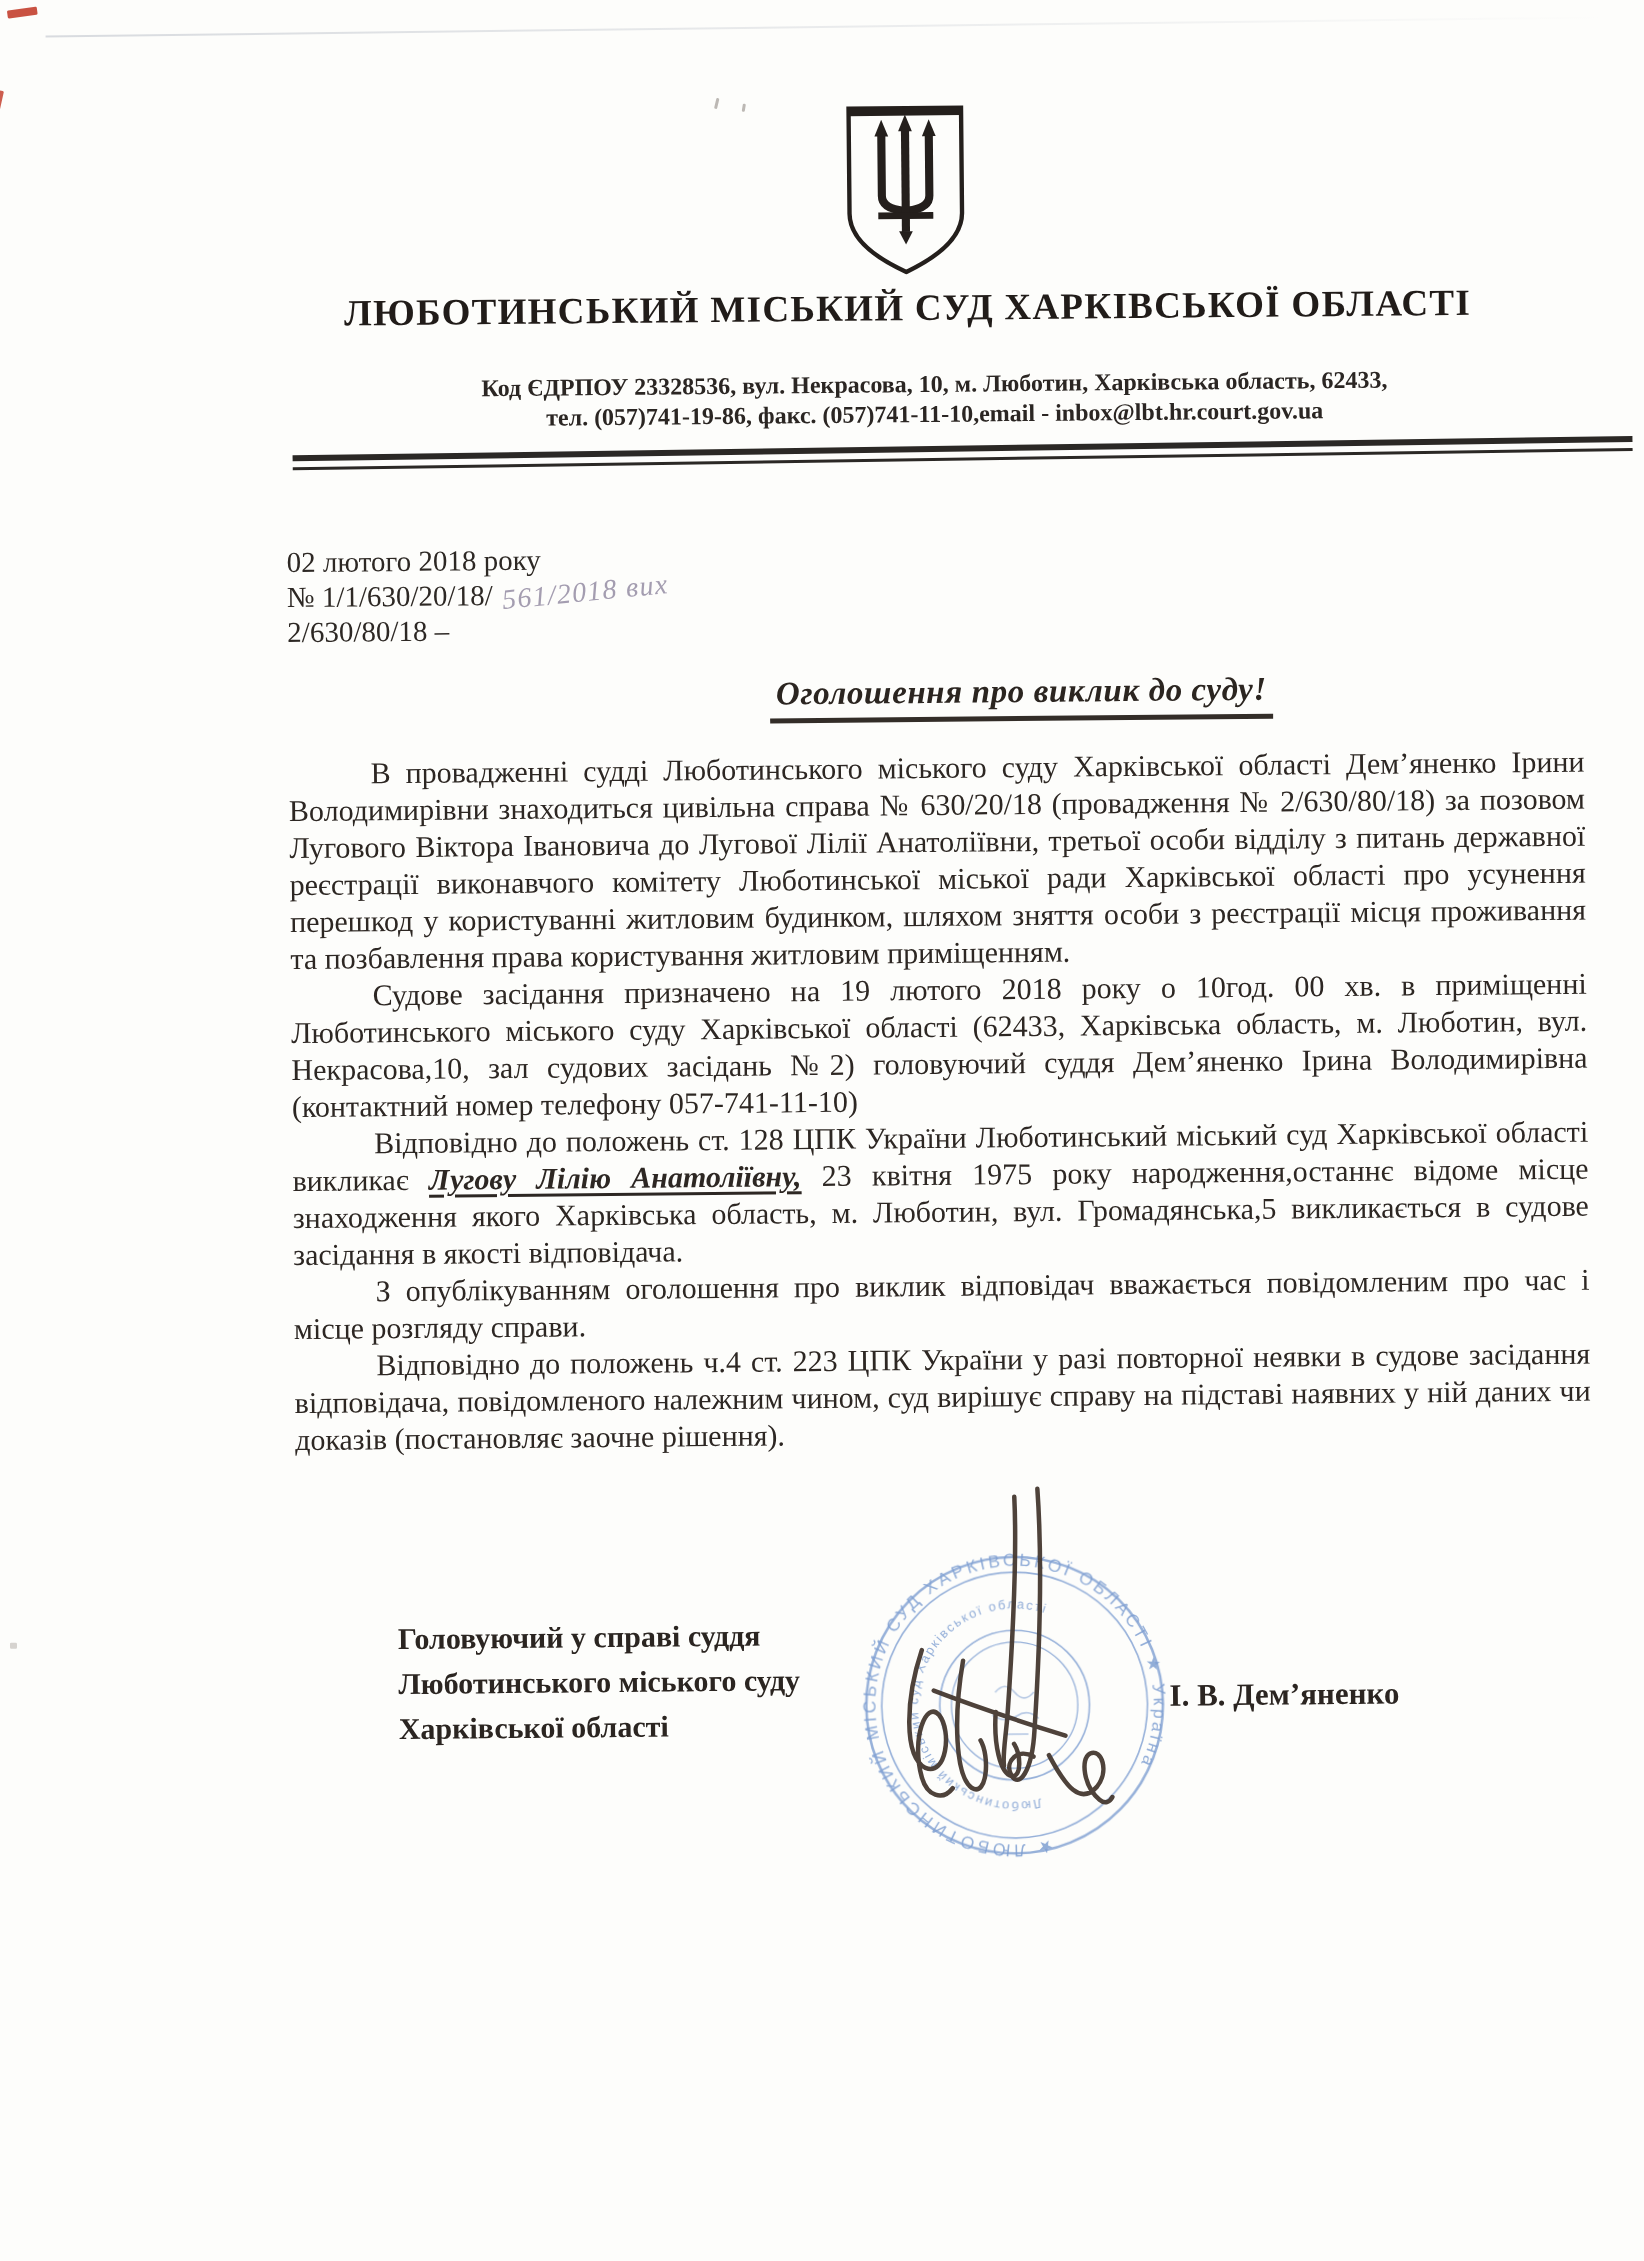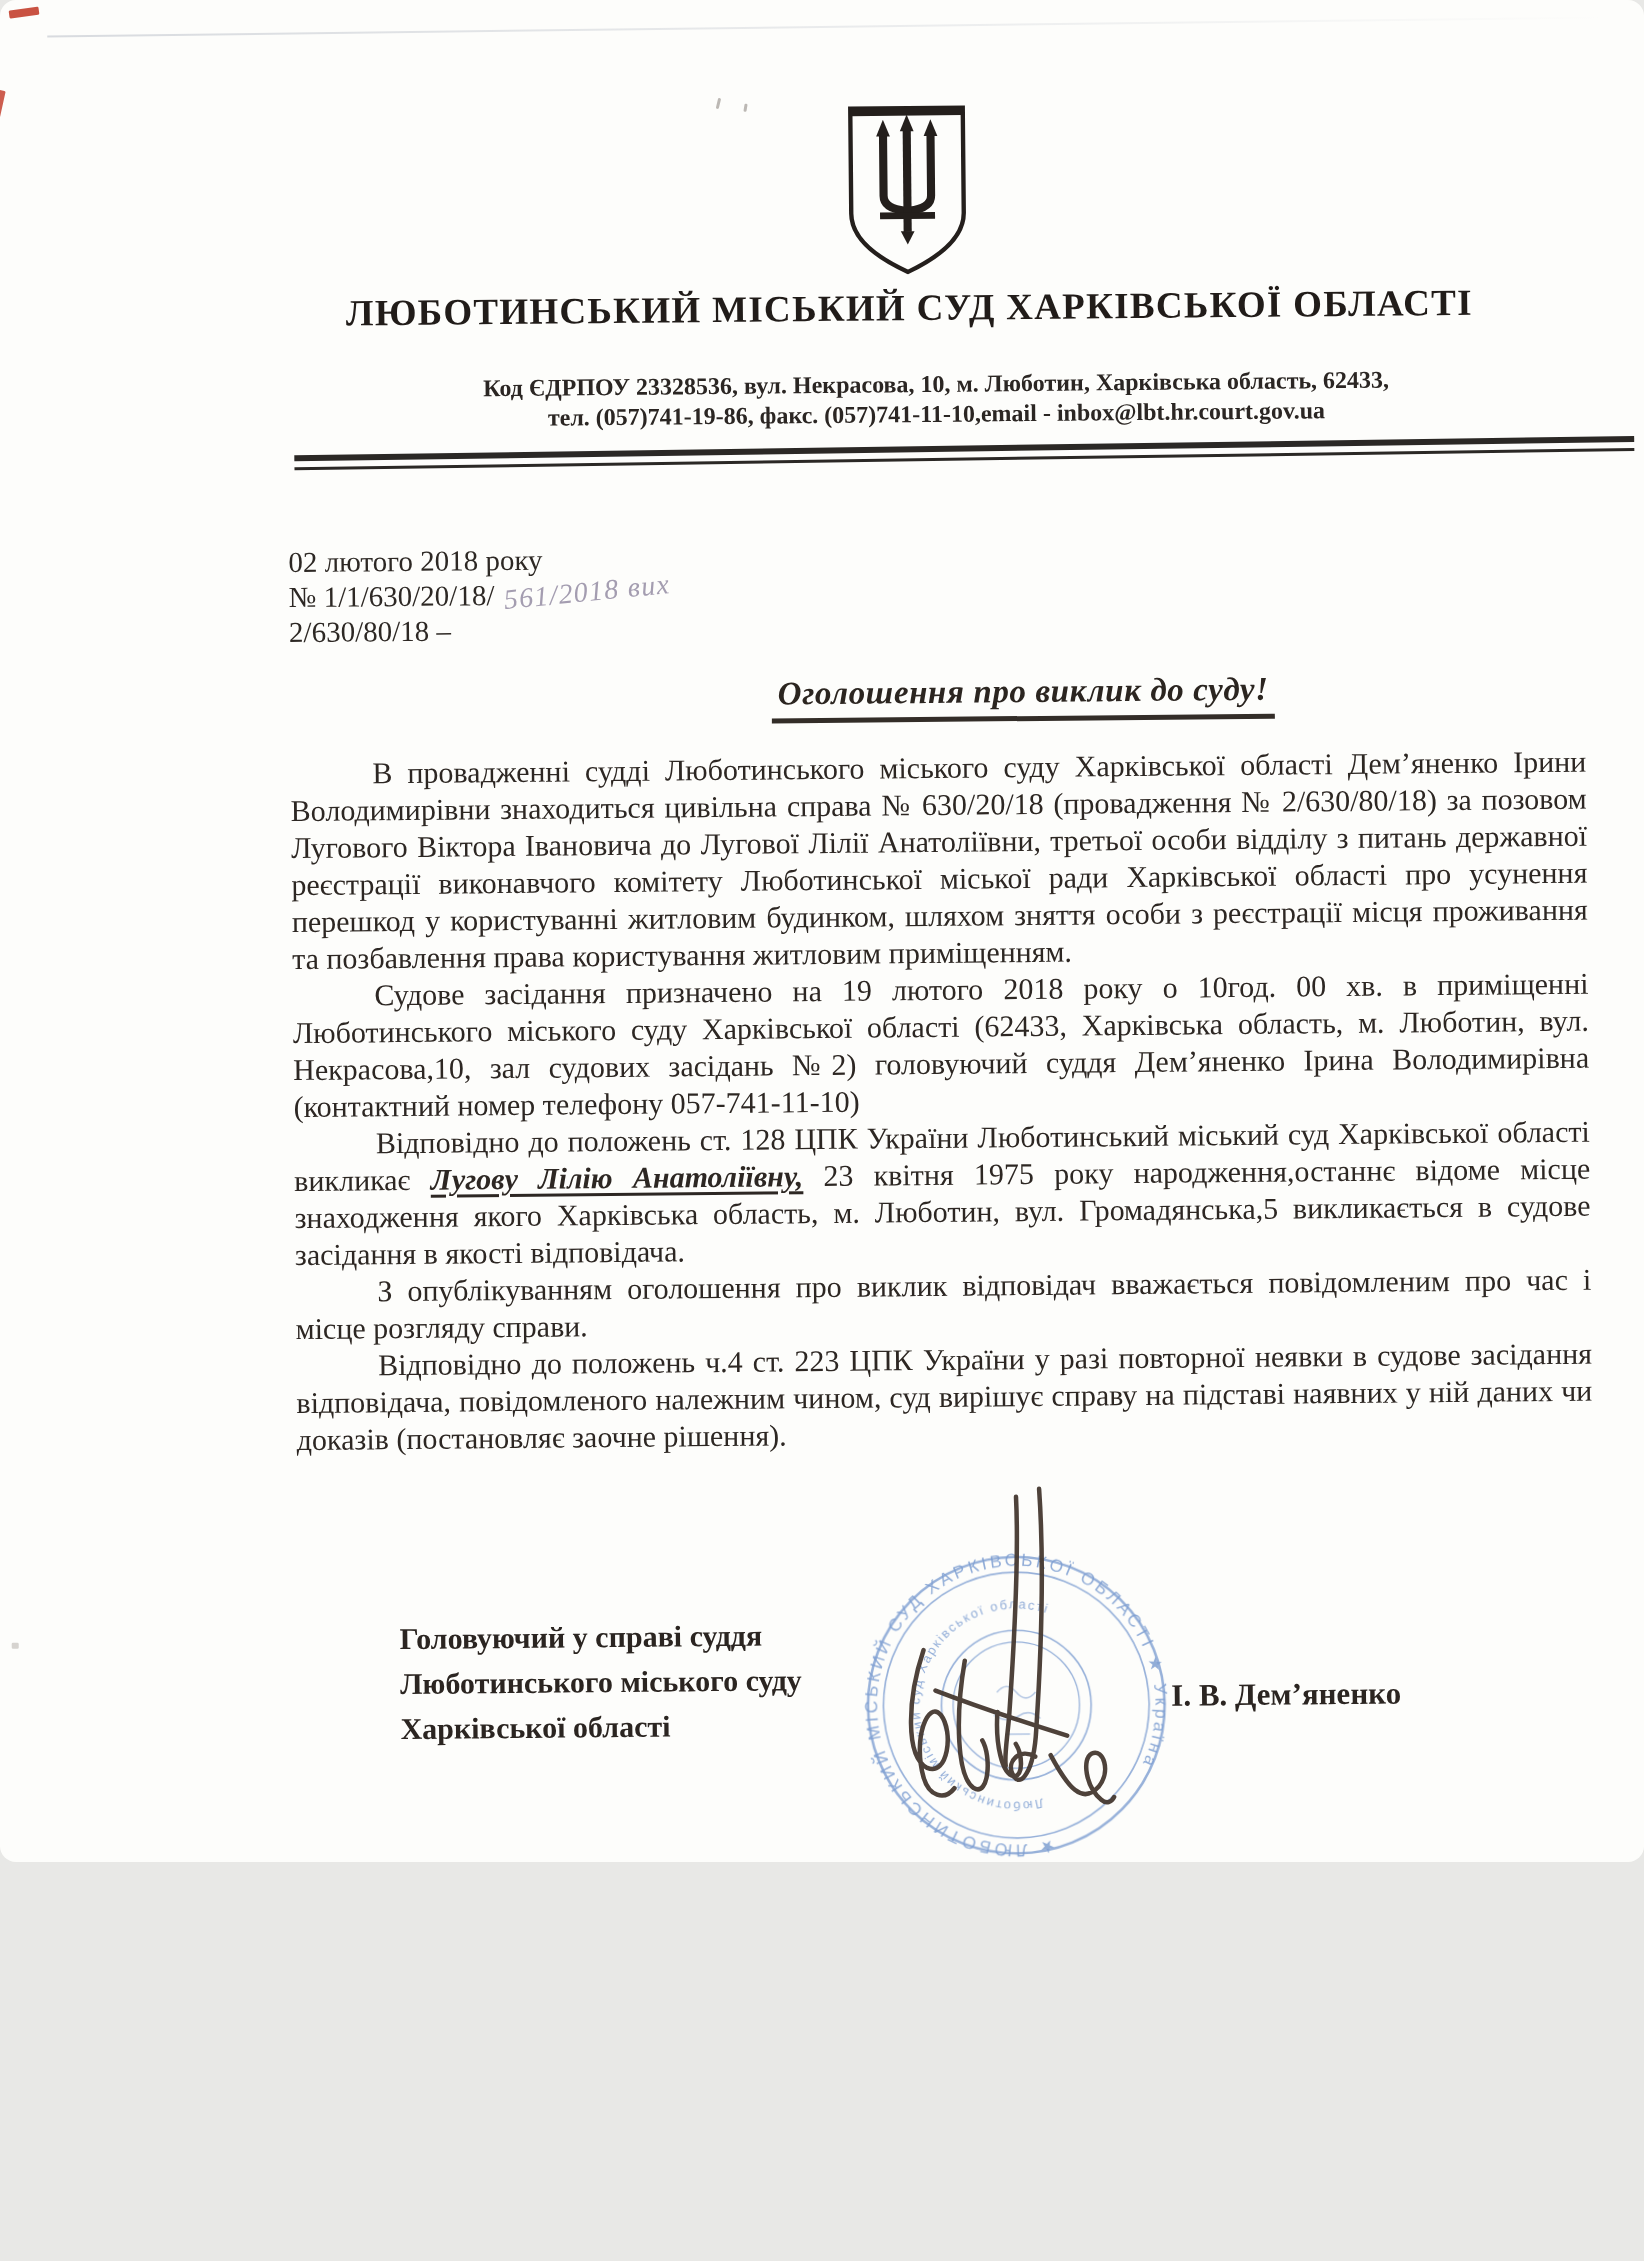--- a/index.html
+++ b/index.html
@@ -1,19 +1,19 @@
 <!DOCTYPE html>
 <html style="font-size:10.3px"><head>
 <meta charset="utf-8">
 <style>
   html,body { margin:0; padding:0; background:#e8e8e6; }
   .page {
-    position:relative; width:1644px; height:1862px;
+    position:relative; width:1644px; height:2261px;
     background:#fdfdfb; overflow:hidden;
-    font-family:"Liberation Serif", serif; color:#2a2522;border-radius:16px;
+    font-family:"Liberation Serif", serif; color:#2a2522;
   }
   .tilt { position:absolute; inset:0; transform:rotate(-0.55deg); transform-origin:50% 45%; }
 
   .scanline { position:absolute; left:55px; top:26px; width:1565px; height:1.9px;
     background:linear-gradient(90deg, rgba(120,130,150,.28), rgba(120,130,150,.12) 60%, rgba(120,130,150,0));
     transform:rotate(-0.15deg); }
 
   .redmark-a { position:absolute; left:17px; top:1.3px; width:30px; height:8.4px;
     background:#c23a28; transform:rotate(-7deg); border-radius:1.3px; opacity:.88; }
   .redmark-b { position:absolute; left:0px; top:82px; width:9.7px; height:27px;

